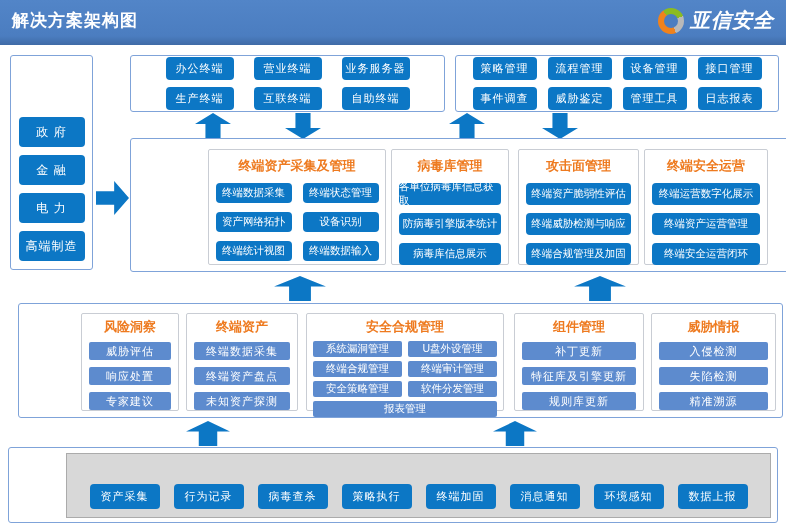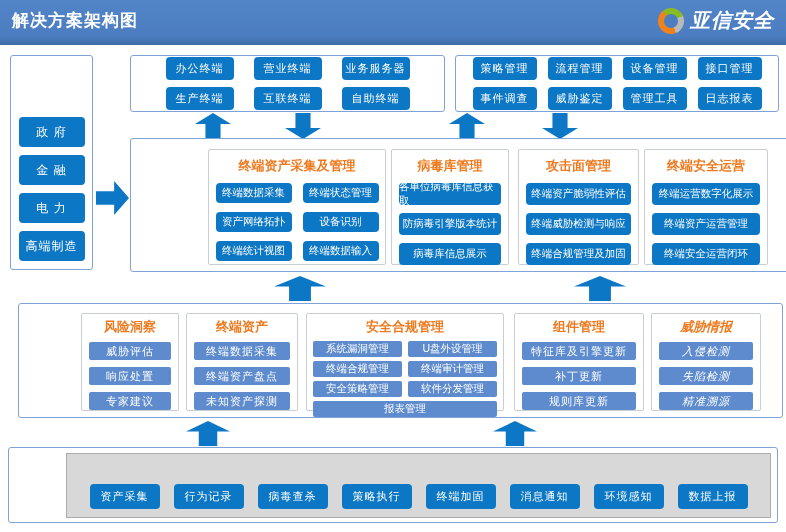--- a/index.html
+++ b/index.html
@@ -45,21 +45,21 @@
   .pcol .plist1 .btn-bright{ width:calc(100% - 14px); height:22px; flex:0 0 22px;}
   .pcol .btn-bright{ font-size:10.5px; letter-spacing:0;}
 
   
   #caps{ left:18px; top:303px; width:765px; height:115px; }
   .ccol{ top:9px; height:98px; }
   #ccol0{ left:62px;  width:98px;  }
   #ccol1{ left:167px; width:112px; }
   #ccol2{ left:287px; width:198px; }
   #ccol3{ left:495px; width:130px; }
-  #ccol4{ left:632px; width:110px;font-style:italic; }
+  #ccol4{ left:632px; width:125px; }
   .ccol .sec-title{ padding-top:4px; }
   .clist{ display:flex; flex-direction:column; align-items:center; gap:7px; margin-top:6px;}
   .clist .btn-soft{ width:calc(100% - 14px); height:18px; flex:0 0 18px;}
   #ccol2 .cgrid{ display:grid; grid-template-columns:repeat(2,89px); grid-auto-rows:16px; gap:4px 6px; justify-content:center; margin-top:5px;}
   #ccol2 .btn-soft{ font-size:10.5px; letter-spacing:0;}
   .wide-item{ grid-column:1 / -1; }
 
   
   #agent-outer{ left:8px; top:447px; width:770px; height:76px; }
   #agent-gray{ position:absolute; left:57px; top:5px; width:705px; height:65px; background:#d8d8d8; border:1px solid #ababab;
@@ -185,22 +185,22 @@
           <div class="btn-soft">终端合规管理</div>
           <div class="btn-soft">终端审计管理</div>
           <div class="btn-soft">安全策略管理</div>
           <div class="btn-soft">软件分发管理</div>
           <div class="btn-soft wide-item">报表管理</div>
         </div>
     </div>
     <div id="ccol3" class="sbox ccol">
       <div class="sec-title">组件管理</div>
       <div class="clist">
+          <div class="btn-soft">补丁更新</div>
           <div class="btn-soft">特征库及引擎更新</div>
-          <div class="btn-soft">补丁更新</div>
           <div class="btn-soft">规则库更新</div>
         </div>
     </div>
     <div id="ccol4" class="sbox ccol">
       <div class="sec-title">威胁情报</div>
       <div class="clist">
           <div class="btn-soft">入侵检测</div>
           <div class="btn-soft">失陷检测</div>
           <div class="btn-soft">精准溯源</div>
         </div>

